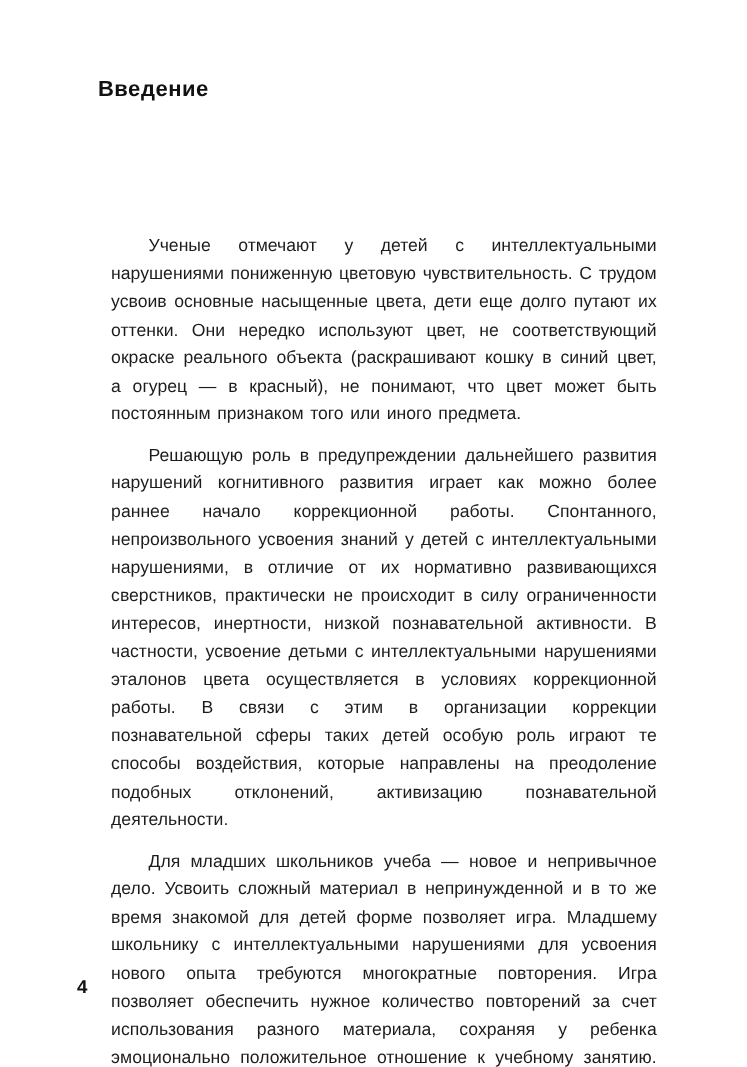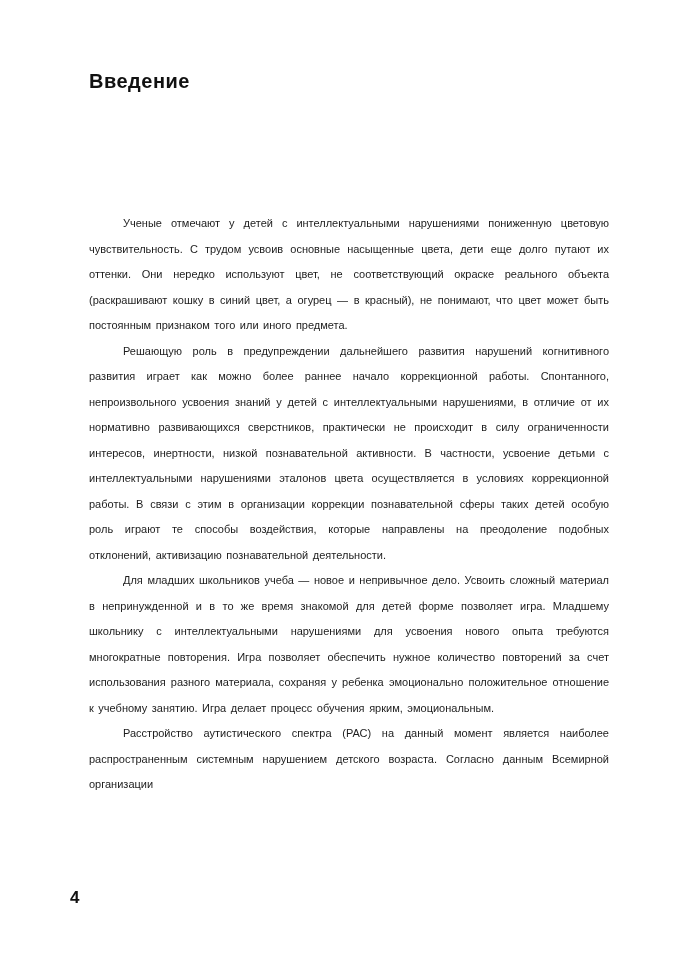--- a/index.html
+++ b/index.html
@@ -24,22 +24,22 @@
     width: 520px;
   }
   .chapter-title {
     font-size: 20px;
     font-weight: bold;
     letter-spacing: 0.5px;
     color: #111111;
     margin: 0 0 118px 0;
   }
   .body-text p {
-    margin: 0;
-    font-size: 11px;
+    margin: 12px;
+    font-size: 16px;
     line-height: 25.5px;
     text-align: justify;
     text-indent: 34px;
     word-spacing: 1.5px;
     hyphens: auto;
     -webkit-hyphens: auto;
   }
   .page-number {
     position: absolute;
     left: 70px;

